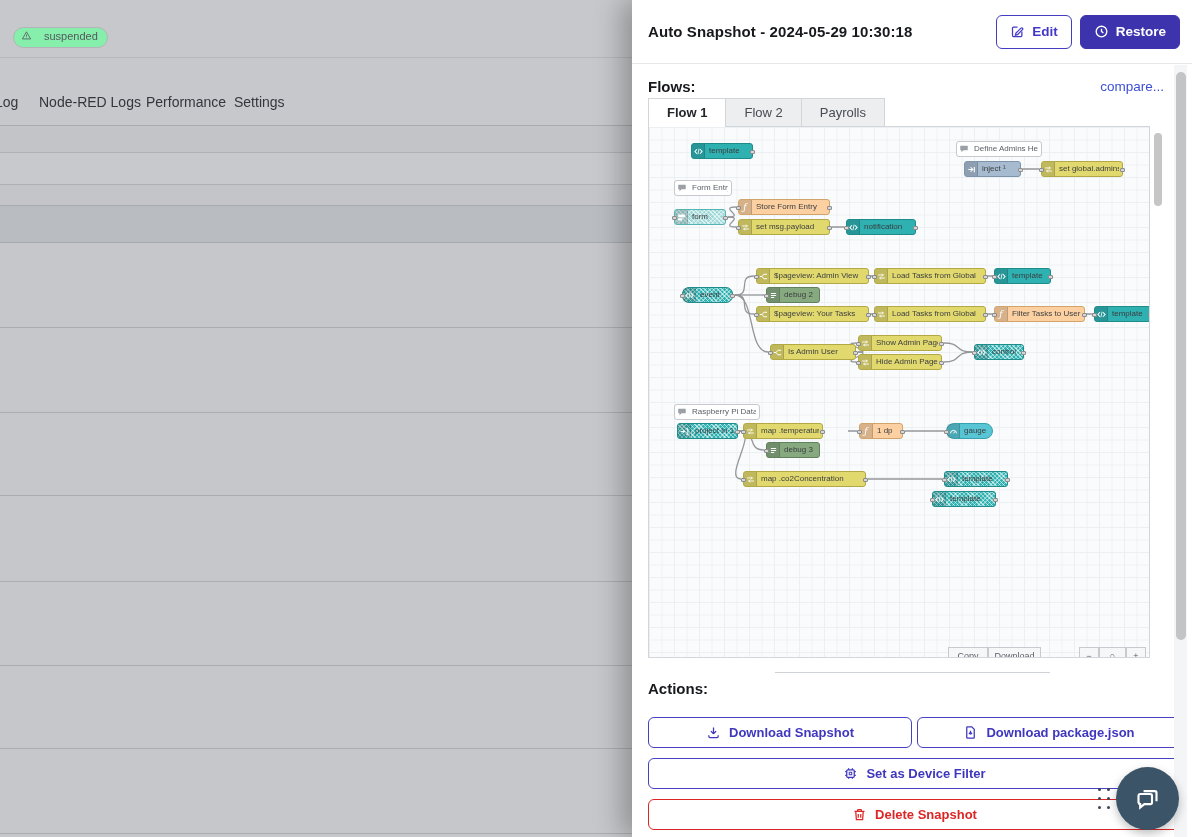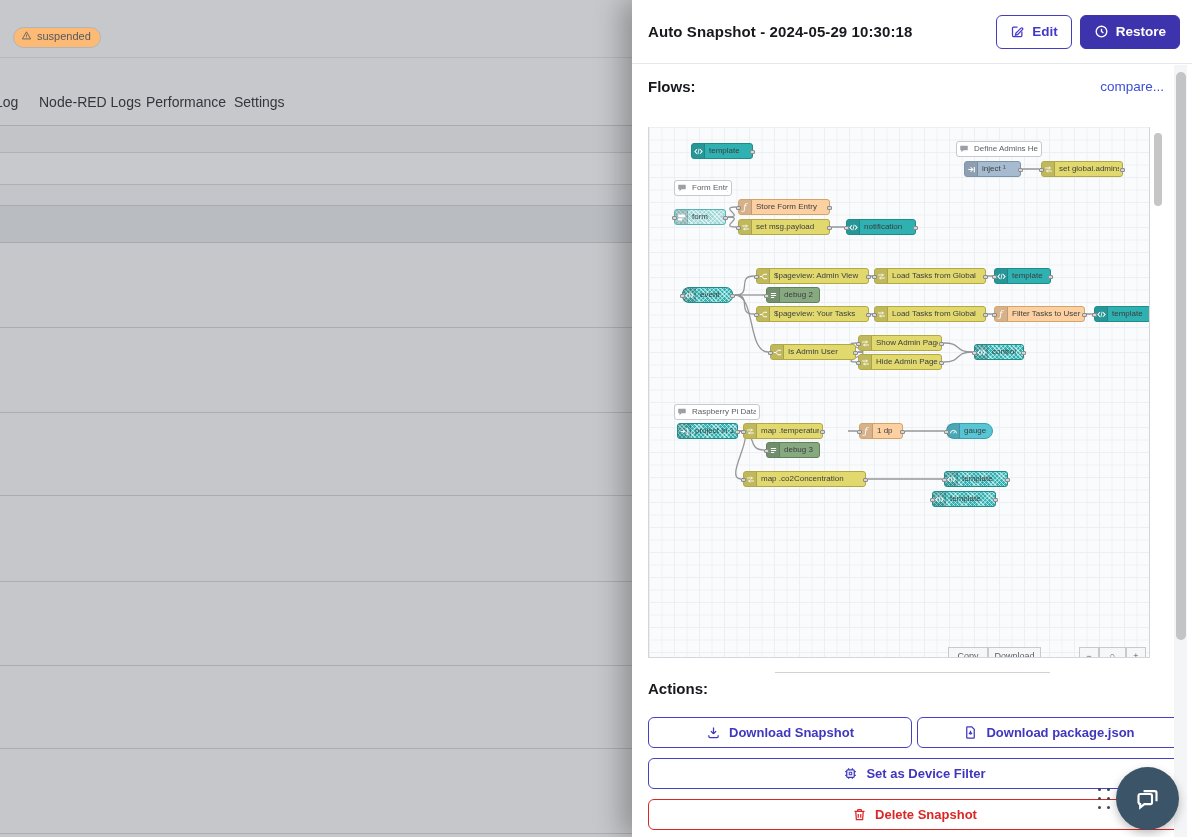--- a/index.html
+++ b/index.html
@@ -4,21 +4,21 @@
 <style>
   * { margin:0; padding:0; box-sizing:border-box; }
   html,body { width:1192px; height:837px; overflow:hidden; font-family:"Liberation Sans", sans-serif; background:#c5c7ca; }
   #stage { position:relative; width:1192px; height:837px; }
 
   
   #backdrop { position:absolute; inset:0; background:#c5c7ca; }
   .bd-band { position:absolute; left:0; width:100%; }
   .bd-line { position:absolute; left:0; width:100%; height:1px; }
   #bd-badge { position:absolute; left:13px; top:27px; height:21px; border:1px solid #b2b4b8; border-radius:11px;
-    display:flex; align-items:center; gap:5px; padding:0 9px 4px 7px; background:#fdba74; color:#55595f; font-size:11px; }
+    display:flex; align-items:center; gap:12px; padding:0 9px 4px 7px; background:#86efac; color:#55595f; font-size:11px; }
   #bd-badge svg { width:11px; height:11px; }
   #bd-nav { position:absolute; top:94px; left:0; height:20px; }
   .nav-item { position:absolute; top:0; font-size:14px; color:#33373c; white-space:nowrap; cursor:pointer; }
 
   
   #drawer { position:absolute; left:632px; top:0; width:560px; height:837px; background:#fff;
     box-shadow:-10px 0 26px rgba(0,0,0,.28); }
   #drawer-header { position:absolute; left:0; top:0; width:100%; height:64px; border-bottom:1px solid #e6e8ea;
     display:flex; align-items:center; padding:0 12px 0 16px; background:#fff; }
   #drawer-title { font-size:15px; font-weight:bold; color:#17191d; letter-spacing:.1px; flex:1 1 auto; }
@@ -168,20 +168,25 @@
               <path d="M12 7.5V12l3 2.2"></path>
             </svg>
           </span>
         <span>Restore</span>
       </button>
     </header>
 
     <div id="flows-label">Flows:</div>
     <a id="compare-link">compare...</a>
 
+    <div id="tabbar">
+        <div class="tab active">Flow 1</div>
+        <div class="tab">Flow 2</div>
+        <div class="tab">Payrolls</div>
+      </div>
 
     <div id="viewer">
       <svg id="wires">
           <path d="M 374 42 C 392 42, 372 42, 390 42"></path>
           <path d="M 79 90 C 97 90, 69 80, 87 80"></path>
           <path d="M 79 90 C 97 90, 69 100, 87 100"></path>
           <path d="M 183 100 C 201 100, 177 100, 195 100"></path>
           <path d="M 86 168 C 104 168, 87 149, 105 149"></path>
           <path d="M 86 168 C 104.125 168, 96.875 168, 115 168"></path>
           <path d="M 86 168 C 104 168, 87 187, 105 187"></path>

